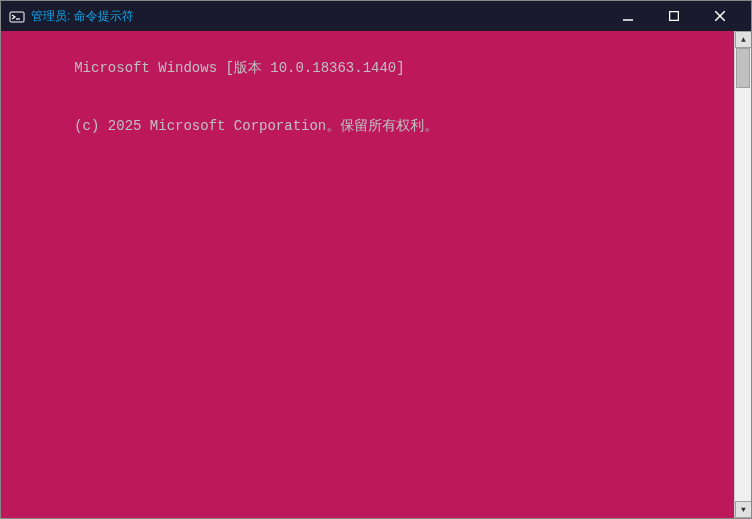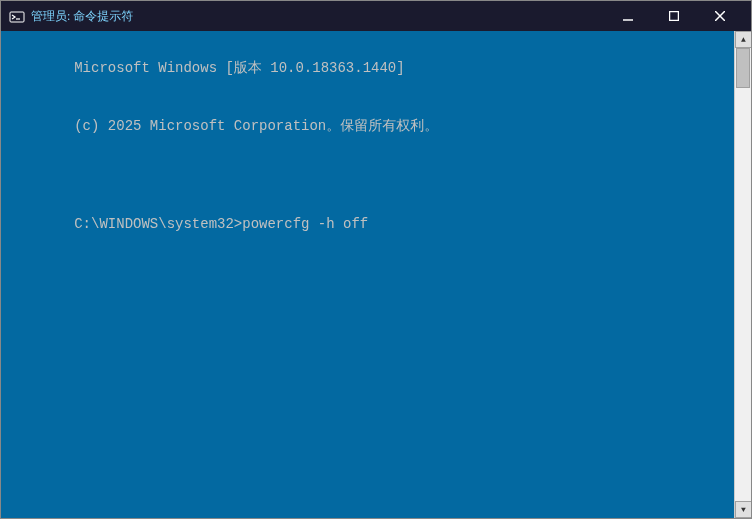--- a/index.html
+++ b/index.html
@@ -37,23 +37,23 @@
       align-items: center;
       justify-content: center;
       color: #fff;
       font-size: 11px;
       font-weight: bold;
       font-family: serif;
       background: #1a1a2e;
     }
 
     .title-bar-text {
-      color: #7dd3fc;
+      color: #0ea5e9;
       font-size: 12px;
-      font-family: Liberation Serif, serif;
+      font-family: Liberation Sans, sans-serif;
       flex: 1;
     }
 
     .title-bar-controls {
       display: flex;
       align-items: center;
       gap: 0;
     }
 
     .title-btn {
@@ -77,21 +77,21 @@
     }
 
     .main-area {
       display: flex;
       flex: 1;
       overflow: hidden;
     }
 
     .terminal {
       flex: 1;
-      background: #0369a1;
+      background: #be185d;
       padding: 8px 6px;
       overflow: hidden;
       position: relative;
     }
 
     .terminal-content {
       color: #c0c0c0;
       font-size: 14px;
       font-family: 'Consolas', 'Courier New', monospace;
       line-height: 1.4;
@@ -172,21 +172,20 @@
 
   <div class="main-area">
 
     <div class="terminal">
       <div class="terminal-content">
         <span>Microsoft Windows [版本 10.0.18363.1440]</span>
         <br>
         <span>(c) 2025 Microsoft Corporation。保留所有权利。</span>
         <br>
         <br>
-        <span>C:\WINDOWS\system32&gt;powercfg -h off</span>
       </div>
     </div>
 
     <div class="scrollbar-area">
       <div class="scroll-btn">▲</div>
       <div class="scroll-track">
         <div class="scroll-thumb"></div>
       </div>
       <div class="scroll-btn">▼</div>
     </div>

